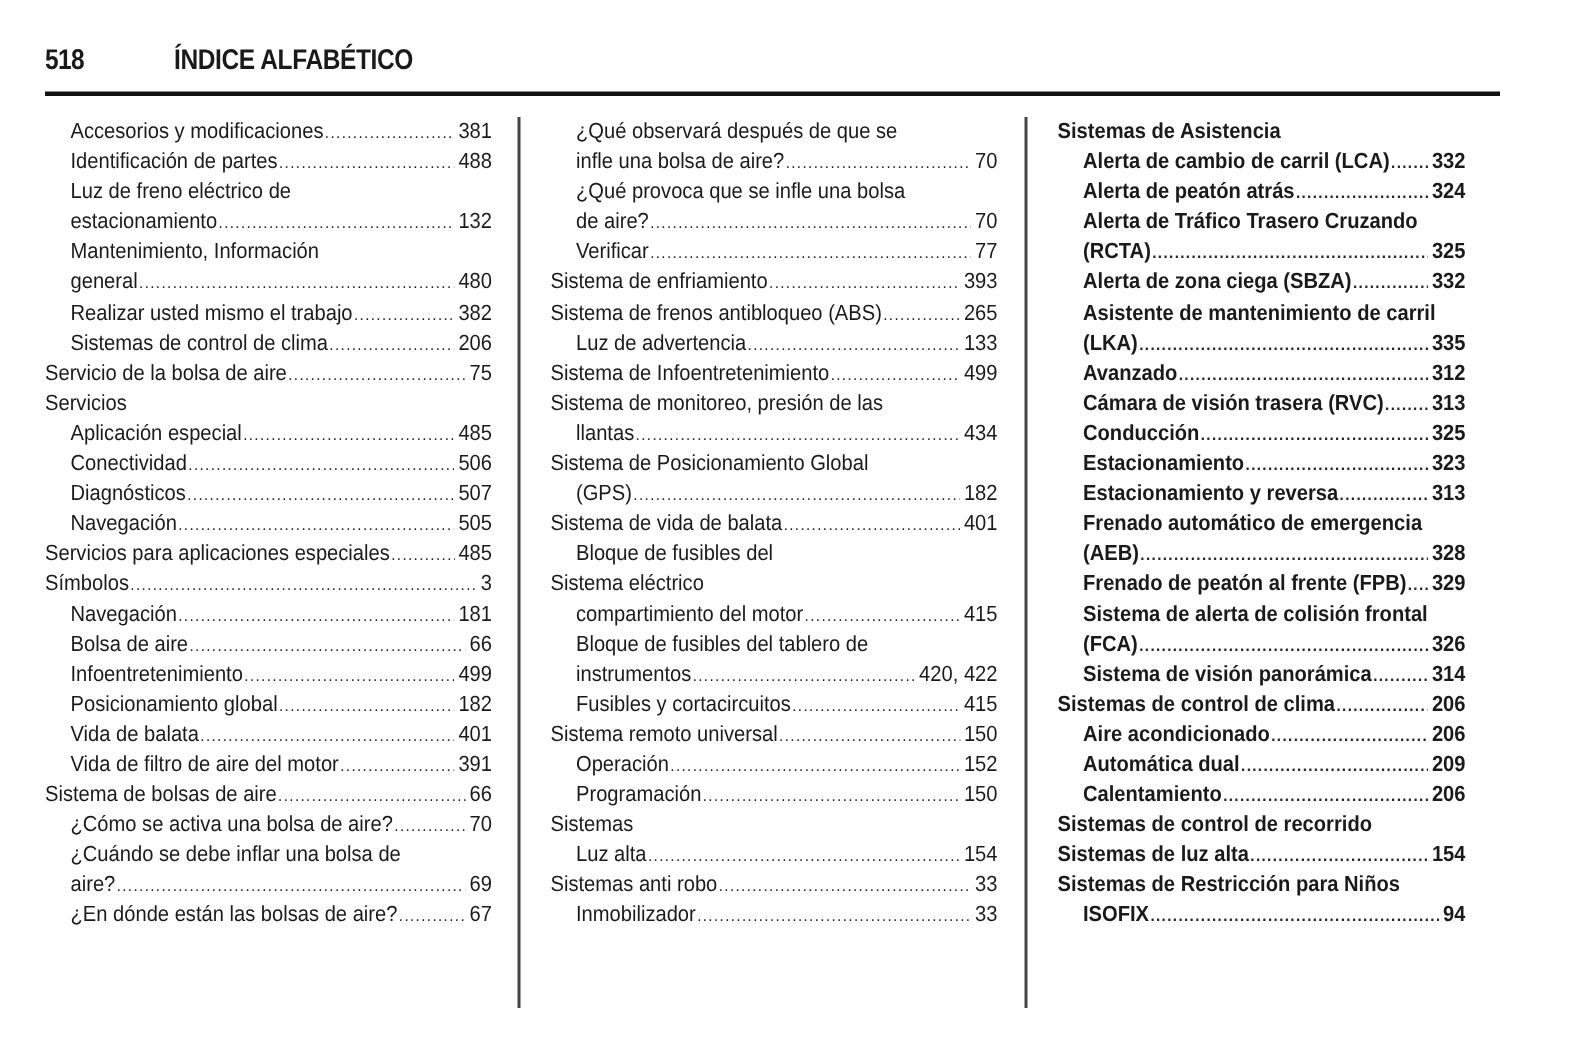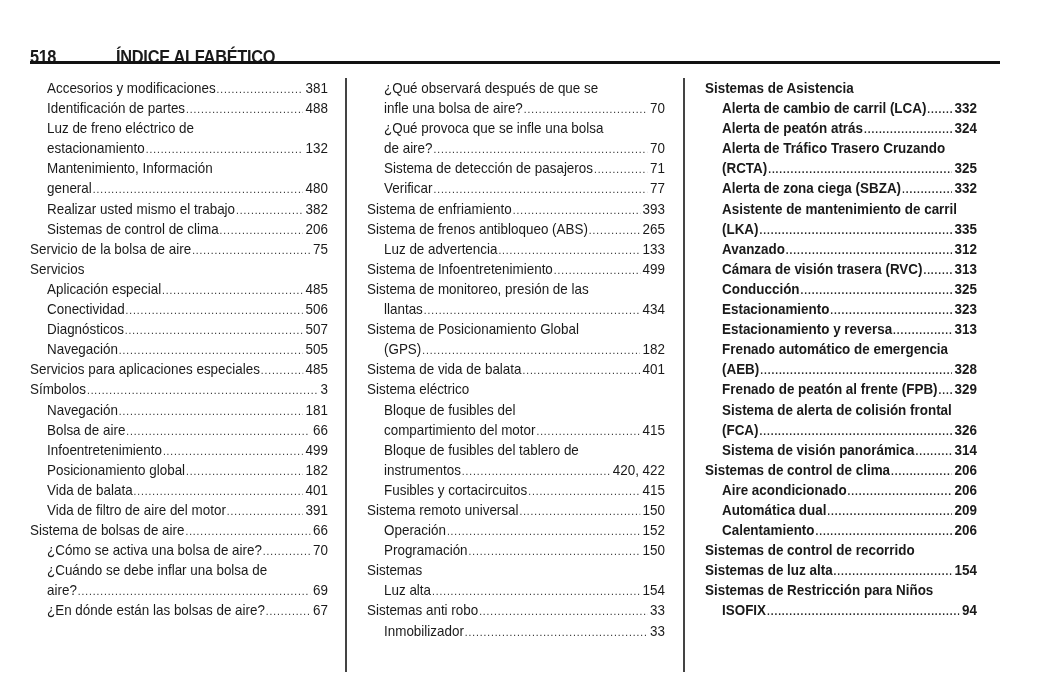--- a/index.html
+++ b/index.html
@@ -14,21 +14,20 @@
       overflow: hidden;
       font-family: "Liberation Sans", "DejaVu Sans", sans-serif;
       color: #1a1a1a;
     }
     .page-header {
       position: absolute;
       left: 30px;
       top: 30px;
       width: 970px;
       height: 26px;
-      margin-top: 16px;
     }
     .page-number {
       position: absolute;
       left: 0;
       top: 0;
       font-size: 19px;
       font-weight: bold;
       letter-spacing: -0.5px;
       transform: scaleX(0.86);
       transform-origin: left center;
@@ -316,27 +315,20 @@
     </div>
     <div class="entry l1">
       <div class="inner">
         <span class="label">de aire?</span>
         <span class="leader"></span>
         <span class="page">70</span>
       </div>
     </div>
     <div class="entry l1">
       <div class="inner">
-        <span class="label">Sistema de detección de pasajeros</span>
-        <span class="leader"></span>
-        <span class="page">71</span>
-      </div>
-    </div>
-    <div class="entry l1">
-      <div class="inner">
         <span class="label">Verificar</span>
         <span class="leader"></span>
         <span class="page">77</span>
       </div>
     </div>
     <div class="entry l0">
       <div class="inner">
         <span class="label">Sistema de enfriamiento</span>
         <span class="leader"></span>
         <span class="page">393</span>
@@ -387,28 +379,28 @@
         <span class="page">182</span>
       </div>
     </div>
     <div class="entry l0">
       <div class="inner">
         <span class="label">Sistema de vida de balata</span>
         <span class="leader"></span>
         <span class="page">401</span>
       </div>
     </div>
+    <div class="entry l1 noleader">
+      <div class="inner">
+        <span class="label">Bloque de fusibles del</span>
+      </div>
+    </div>
     <div class="entry l0 noleader">
       <div class="inner">
         <span class="label">Sistema eléctrico</span>
-      </div>
-    </div>
-    <div class="entry l1 noleader">
-      <div class="inner">
-        <span class="label">Bloque de fusibles del</span>
       </div>
     </div>
     <div class="entry l1">
       <div class="inner">
         <span class="label">compartimiento del motor</span>
         <span class="leader"></span>
         <span class="page">415</span>
       </div>
     </div>
     <div class="entry l1 noleader">

